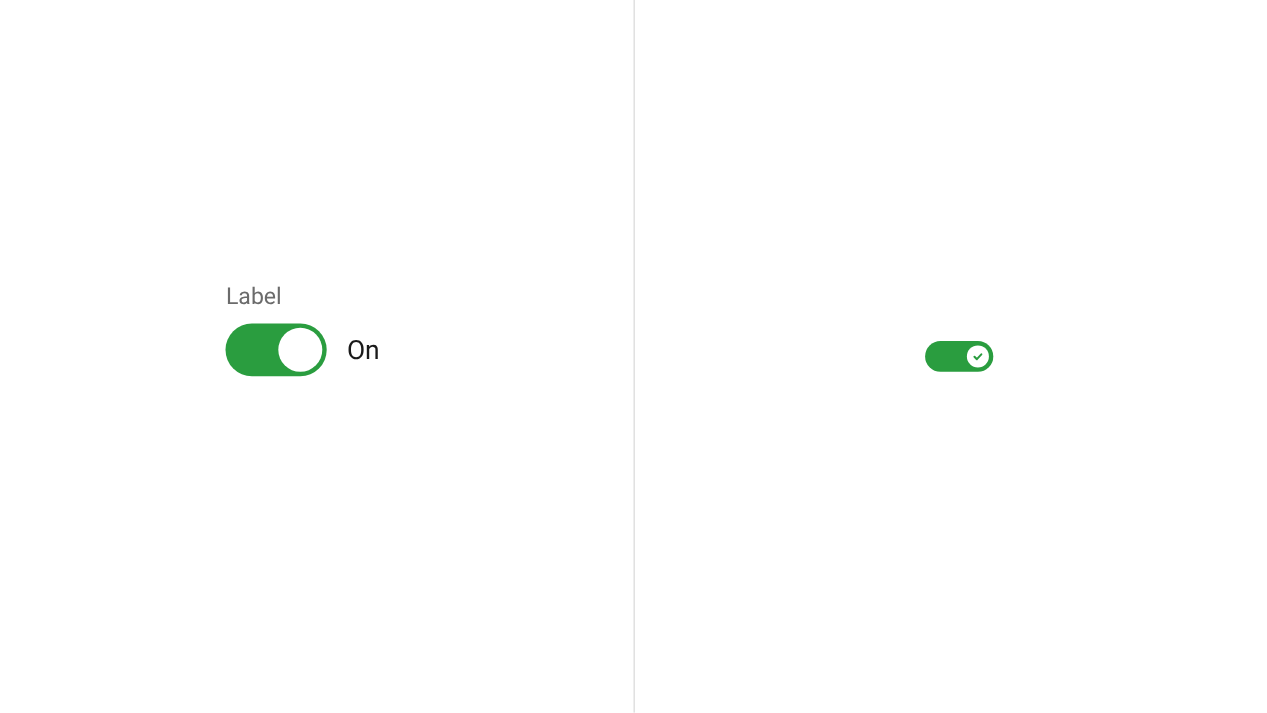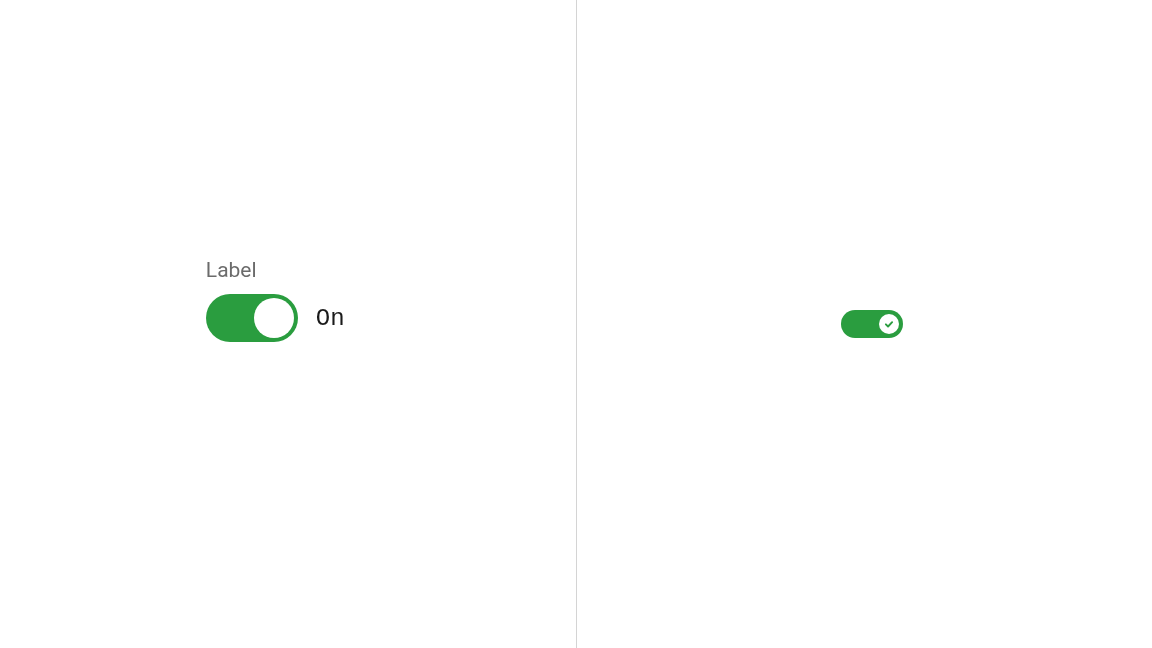--- a/index.html
+++ b/index.html
@@ -41,21 +41,20 @@
     }
     .field-label {
       font-size: 21px;
       color: #6b6b6b;
       font-weight: 400;
     }
     .toggle-row {
       display: flex;
       align-items: center;
       gap: 18px;
-      font-family: Liberation Mono, monospace;
     }
     .toggle-large {
       width: 92px;
       height: 48px;
       background: #2a9d3f;
       border-radius: 24px;
       position: relative;
       cursor: pointer;
     }
     .toggle-large .thumb {

